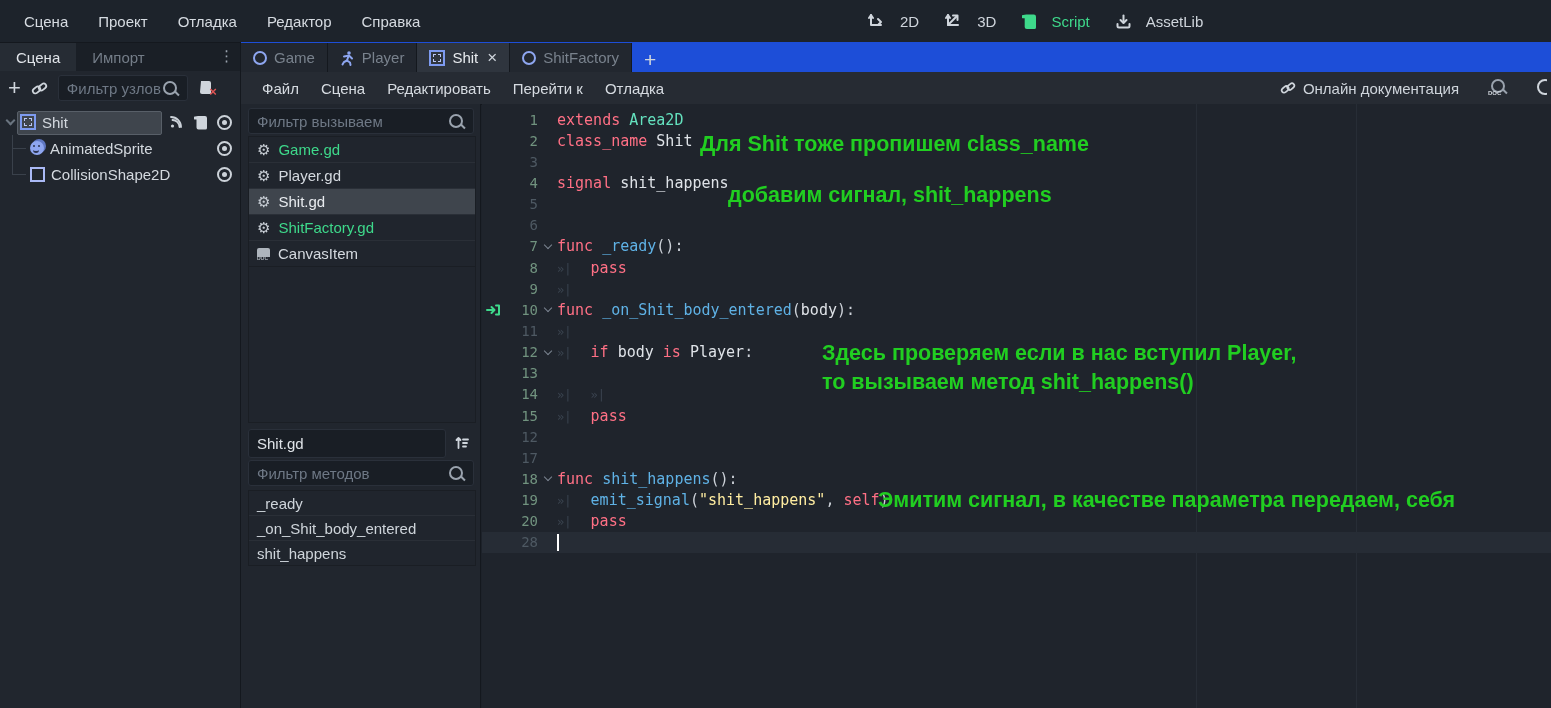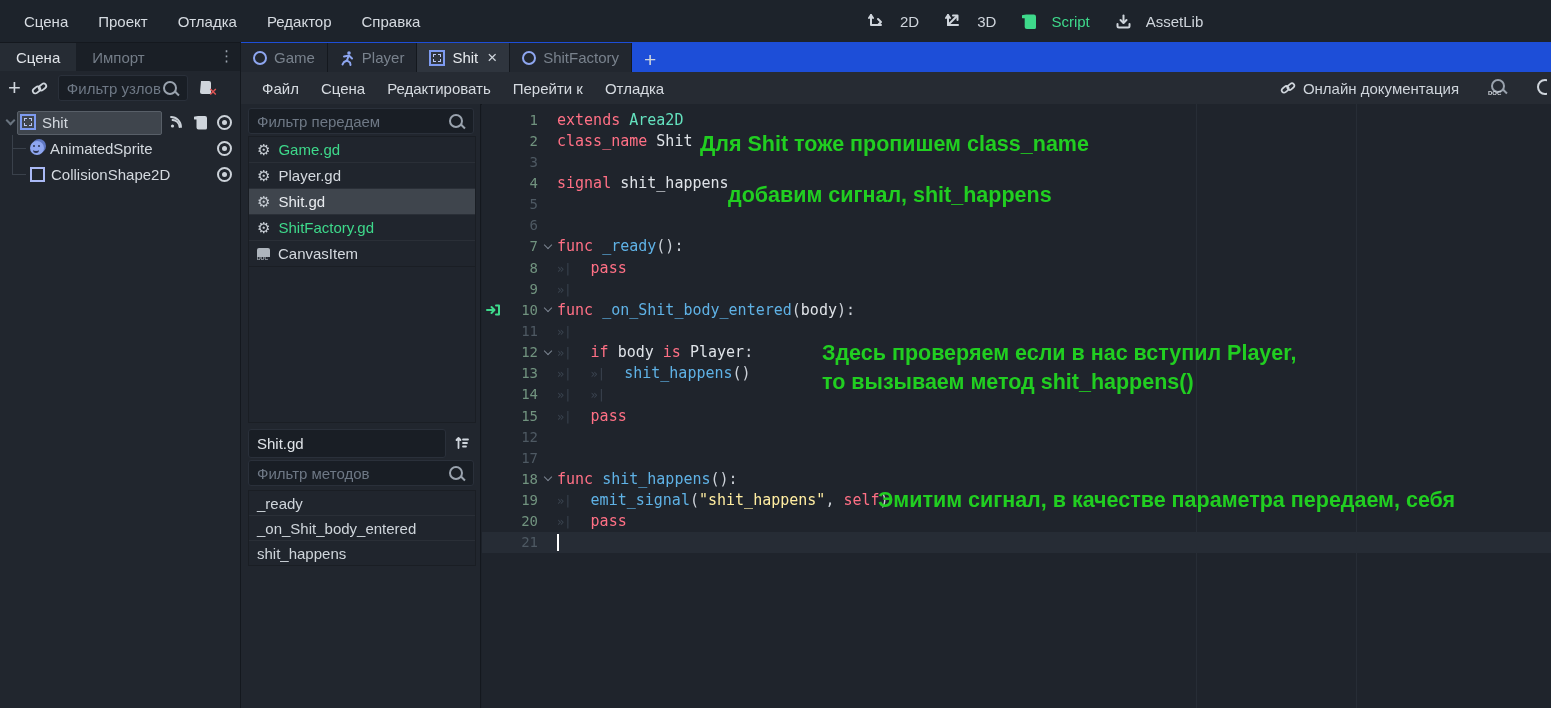--- a/index.html
+++ b/index.html
@@ -302,21 +302,21 @@
     </span>
     <span style="width:10px;height:18px;overflow:hidden;">
         <span style="display:block;width:16px;height:16px;border:2px solid #cfd5dc;border-radius:50%;box-sizing:border-box;"></span>
       </span>
   </div>
 </div>
 
 <div class="abs" id="subpanel">
   <div id="script-list-extend"></div>
   <div class="input" id="script-filter">
-    <span class="ph">Фильтр передаем</span>
+    <span class="ph">Фильтр вызываем</span>
     <span class="i-search"></span>
   </div>
   <div id="script-list">
       <div class="slist-item green">
         <span class="i-gear">⚙</span>
         <span>Game.gd</span>
       </div>
       <div class="slist-item">
         <span class="i-gear">⚙</span>
         <span>Player.gd</span>
@@ -375,29 +375,29 @@
       <div class="cline"><span class="g-conn"></span><span class="g-num">9</span><span class="g-fold"></span><span class="ctext"><span class="tab-mark">»|</span></span></div>
       <div class="cline"><span class="g-conn"><span><svg width="15" height="12" viewBox="0 0 15 12">
               <g fill="none" stroke="#3ed98b" stroke-width="2" stroke-linecap="round" stroke-linejoin="round">
                 <path d="M1 6 h7"></path>
                 <path d="M5.5 3 l3 3 l-3 3"></path>
                 <path d="M10 1.5 h3 v9 h-3"></path>
               </g>
             </svg></span></span><span class="g-num">10</span><span class="g-fold"><span class="fold-chev"></span></span><span class="ctext"><span class="tok-kw">func</span><span class="tok-pl"> </span><span class="tok-fn">_on_Shit_body_entered</span><span class="tok-pl">(</span><span class="tok-tx">body</span><span class="tok-pl">):</span></span></div>
       <div class="cline"><span class="g-conn"></span><span class="g-num plain">11</span><span class="g-fold"></span><span class="ctext"><span class="tab-mark">»|</span></span></div>
       <div class="cline"><span class="g-conn"></span><span class="g-num">12</span><span class="g-fold"><span class="fold-chev"></span></span><span class="ctext"><span class="tab-mark">»|</span><span class="tok-kw">if</span><span class="tok-pl"> </span><span class="tok-tx">body</span><span class="tok-pl"> </span><span class="tok-kw">is</span><span class="tok-pl"> </span><span class="tok-tx">Player</span><span class="tok-pl">:</span></span></div>
-      <div class="cline"><span class="g-conn"></span><span class="g-num">13</span><span class="g-fold"></span><span class="ctext"><span class="tab-mark">»|</span><span class="tab-mark">»|</span><span class="tok-fn">shit_happens</span><span class="tok-pl">()</span></span></div>
+      <div class="cline"><span class="g-conn"></span><span class="g-num">13</span><span class="g-fold"></span></div>
       <div class="cline"><span class="g-conn"></span><span class="g-num">14</span><span class="g-fold"></span><span class="ctext"><span class="tab-mark">»|</span><span class="tab-mark">»|</span></span></div>
       <div class="cline"><span class="g-conn"></span><span class="g-num">15</span><span class="g-fold"></span><span class="ctext"><span class="tab-mark">»|</span><span class="tok-kw">pass</span></span></div>
       <div class="cline"><span class="g-conn"></span><span class="g-num plain">12</span><span class="g-fold"></span><span class="ctext"></span></div>
       <div class="cline"><span class="g-conn"></span><span class="g-num plain">17</span><span class="g-fold"></span><span class="ctext"></span></div>
       <div class="cline"><span class="g-conn"></span><span class="g-num">18</span><span class="g-fold"><span class="fold-chev"></span></span><span class="ctext"><span class="tok-kw">func</span><span class="tok-pl"> </span><span class="tok-fn">shit_happens</span><span class="tok-pl">():</span></span></div>
       <div class="cline"><span class="g-conn"></span><span class="g-num">19</span><span class="g-fold"></span><span class="ctext"><span class="tab-mark">»|</span><span class="tok-fn">emit_signal</span><span class="tok-pl">(</span><span class="tok-st">"shit_happens"</span><span class="tok-pl">, </span><span class="tok-kw">self</span><span class="tok-pl">)</span></span></div>
       <div class="cline"><span class="g-conn"></span><span class="g-num">20</span><span class="g-fold"></span><span class="ctext"><span class="tab-mark">»|</span><span class="tok-kw">pass</span></span></div>
-      <div class="cline caretline"><span class="g-conn"></span><span class="g-num plain">21</span><span class="g-fold"></span><span class="ctext"><span class="caret"></span></span></div>
+      <div class="cline caretline"><span class="g-conn"></span><span class="g-num plain">28</span><span class="g-fold"></span><span class="ctext"><span class="caret"></span></span></div>
     </div>
   <div id="annos">
       <div class="anno" style="left: 218px; top: 26px;">Для Shit тоже пропишем class_name</div>
       <div class="anno" style="left: 246px; top: 77px;">добавим сигнал, shit_happens</div>
       <div class="anno" style="left: 340px; top: 235px;">Здесь проверяем если в нас вступил Player,
 то вызываем метод shit_happens()</div>
       <div class="anno" style="left: 396px; top: 382px;">Эмитим сигнал, в качестве параметра передаем, себя</div>
     </div>
 </div>
 

